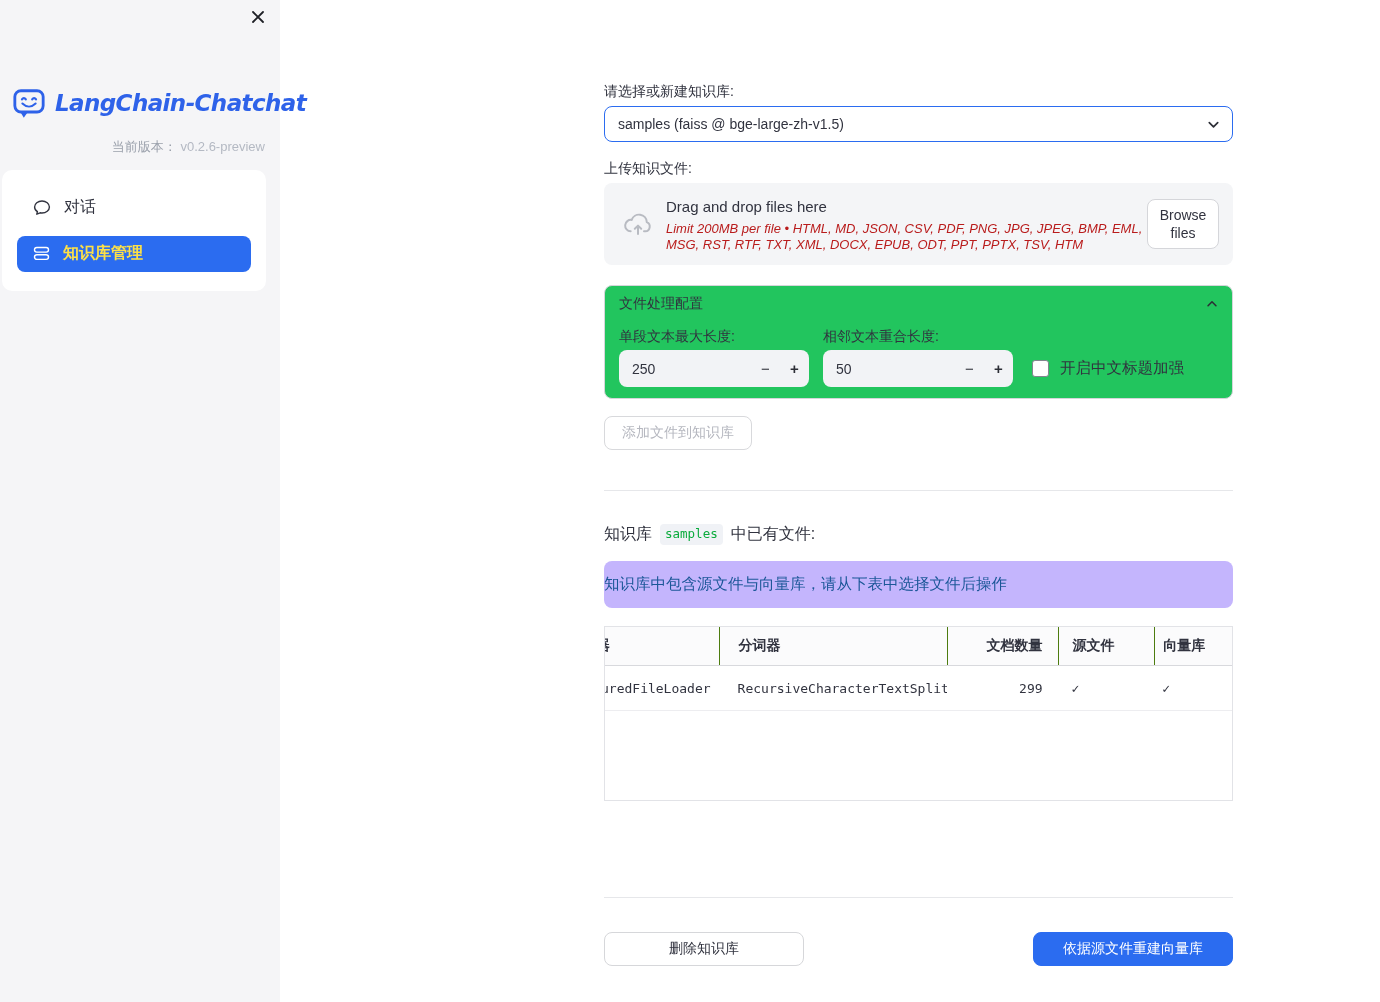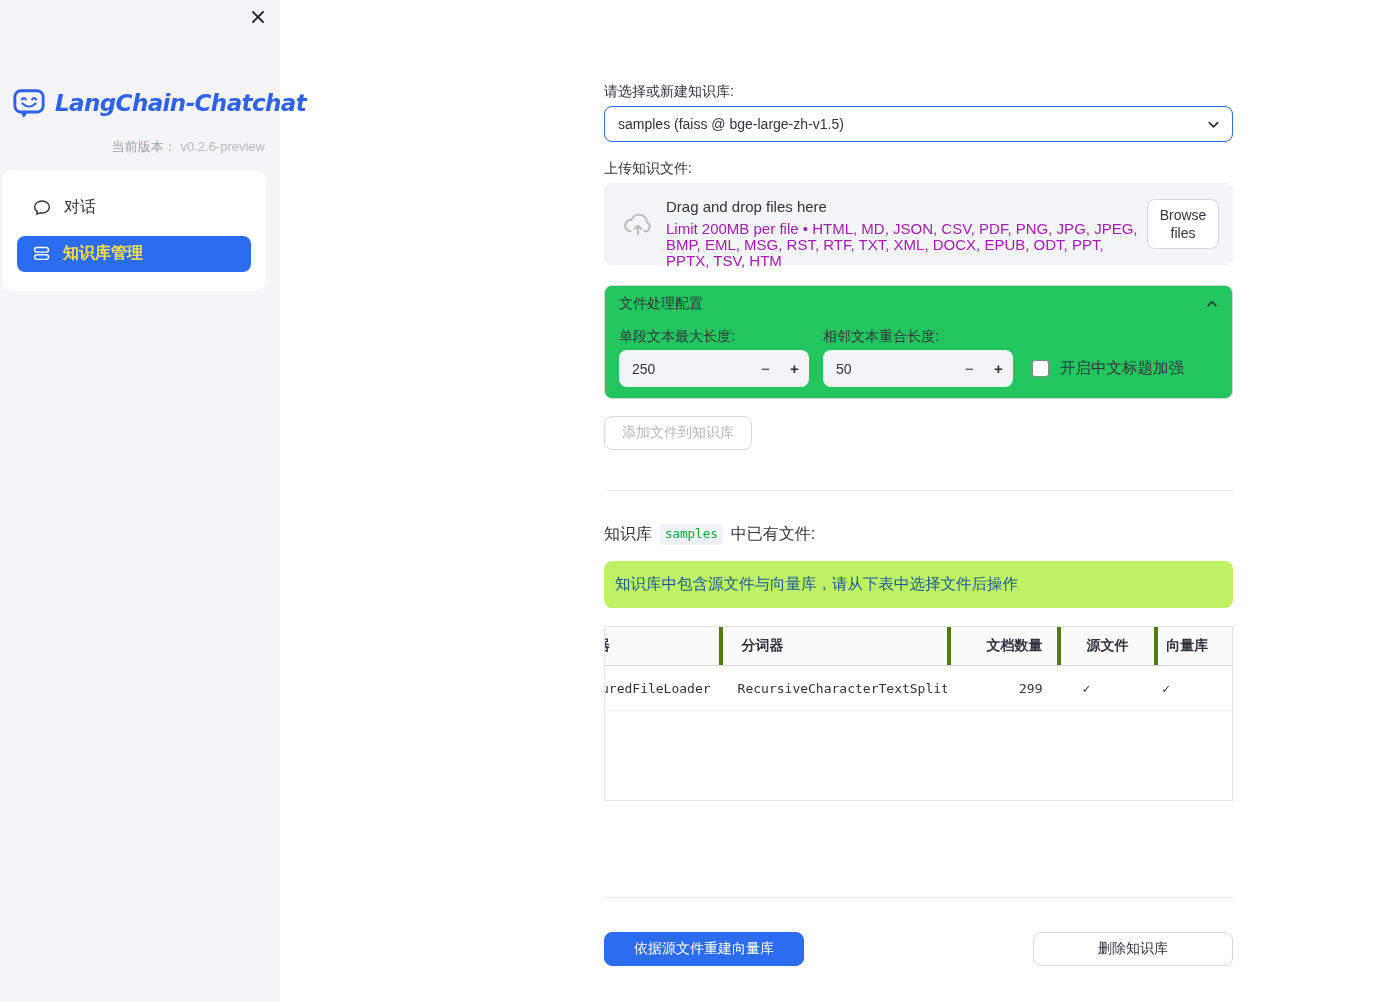--- a/index.html
+++ b/index.html
@@ -29,21 +29,21 @@
 
   .selectbox { position:absolute; left:0; top:106px; width:629px; height:36px; background:#fff;
                border:1.5px solid #2b6cf0; border-radius:8px; display:flex; align-items:center;
                padding:0 36px 0 13px; font-size:14px; cursor:pointer; }
   .selectbox .chev { position:absolute; right:11px; top:10px; }
 
   .dropzone { position:absolute; left:0; top:183px; width:629px; height:82px; background:#f4f5f7;
               border-radius:8px; }
   .dz-icon { position:absolute; left:18px; top:26px; }
   .dz-title { position:absolute; left:62px; top:15px; font-size:15px; color:#31333f; }
-  .dz-hint  { position:absolute; left:62px; top:38px; width:478px; font-size:15px; line-height:16px; color:#a21caf; }
+  .dz-hint  { position:absolute; left:62px; top:38px; width:478px; font-size:13px; line-height:16px; color:#b91c1c;font-style:italic; }
   .browse-btn { position:absolute; right:14px; top:16px; width:72px; height:50px; background:#fff;
                 border:1px solid #d5d6da; border-radius:8px; font-size:14px; color:#31333f;
                 display:flex; align-items:center; justify-content:center; text-align:center;
                 line-height:18px; cursor:pointer; padding:0 8px; }
 
   .expander { position:absolute; left:0; top:285px; width:629px; height:114px; border:1px solid #d5d6da;
               border-radius:8px; background:#22c55e; }
   .exp-header { position:absolute; left:0; top:0; right:0; height:36px; display:flex; align-items:center;
                 padding:0 14px; font-size:14px; cursor:pointer; }
   .exp-header .chev { position:absolute; right:13px; top:11px; }
@@ -63,36 +63,36 @@
   .btn.primary { background:#2b6cf0; border-color:#2b6cf0; color:#fff; }
 
   .add-btn { position:absolute; left:0; top:416px; height:34px; padding:0 17px; }
 
   .divider { position:absolute; left:0; width:629px; height:1px; background:#e6e7ea; }
 
   .kb-line { position:absolute; left:0; top:524px; font-size:16px; display:flex; gap:8px; }
   .code-chip { font-family:"DejaVu Sans Mono","Liberation Mono",monospace; font-size:12.5px; color:#09ab3b;
                background:#f0f2f6; border-radius:4px; padding:2px 5px; }
 
-  .info-box { position:absolute; left:0; top:561px; width:629px; height:47px; background:#bef264;
-              border-radius:8px; display:flex; align-items:center; padding-left:11px;
+  .info-box { position:absolute; left:0; top:561px; width:629px; height:47px; background:#c4b5fd;
+              border-radius:8px; display:flex; align-items:center; padding-left:0;
               font-size:15.5px; color:#1b5798; }
 
   .dtable { position:absolute; left:0; top:626px; width:629px; height:175px; border:1px solid #e2e3e7; background:#fff; }
   .thead { display:flex; height:39px; background:#fbfbfc; border-bottom:1px solid #d8d9dd; }
   .th { display:flex; align-items:center; font-size:14px; font-weight:600; color:#31333f;
         overflow:hidden; white-space:nowrap; }
-  .th + .th { border-left:4px solid #4d7c0f; }
+  .th + .th { border-left:1px solid #4d7c0f; }
   .trow { display:flex; height:45px; border-bottom:1px solid #ededf0; align-items:center;
           font-family:"DejaVu Sans Mono","Liberation Mono",monospace; font-size:13px; color:#31333f; }
   .td { overflow:hidden; white-space:nowrap; }
   .c1 { width:114px; padding:0; }
   .c2 { width:229px; padding-left:19px; }
   .c3 { width:111px; justify-content:flex-end; text-align:right; padding-right:15px; display:flex; }
-  .c4 { width:97px;  padding-left:25px; }
+  .c4 { width:97px;  padding-left:14px; }
   .c5 { width:78px;  padding-left:8px; }
   .clip-head { display:inline-block; margin-left:-9px; }
   .clip-cell { display:inline-block; margin-left:-4px; }
 
   .actions { position:absolute; left:0; top:825px; width:629px; height:34px; display:flex; gap:15px; }
   .actions .btn { flex:1; height:34px; }
 
   .bottom-row { position:absolute; left:0; top:932px; width:629px; height:34px; display:flex;
                 justify-content:space-between; }
   .bottom-row .btn { width:200px; height:34px; }
@@ -247,17 +247,17 @@
         </div>
       <div class="td c4"><span>✓</span></div>
       <div class="td c5"><span>✓</span></div>
     </div>
   </div>
 
 
   <div class="divider" style="top:897px"></div>
 
   <div class="bottom-row">
+    <button class="btn">删除知识库</button>
     <button class="btn primary">依据源文件重建向量库</button>
-    <button class="btn">删除知识库</button>
   </div>
 
 </main>
 
 </body></html>

